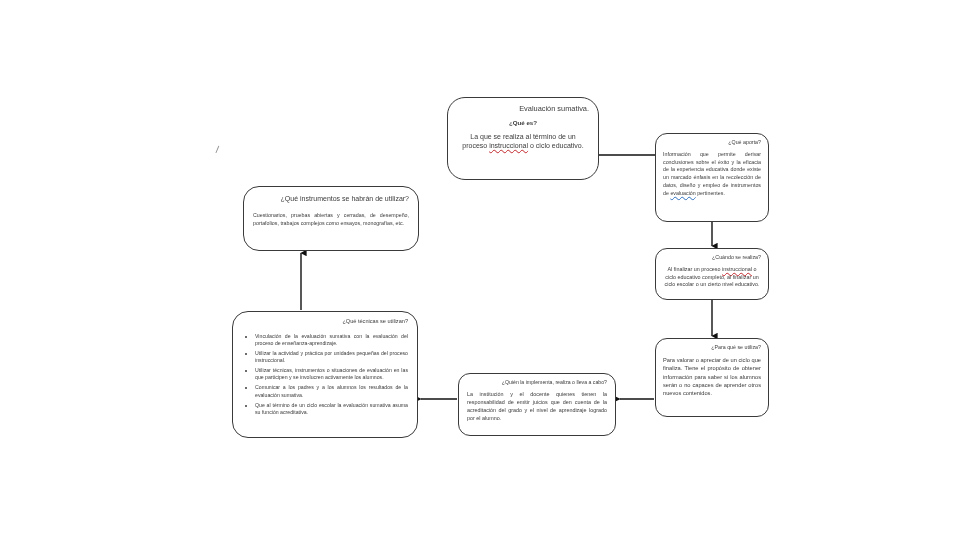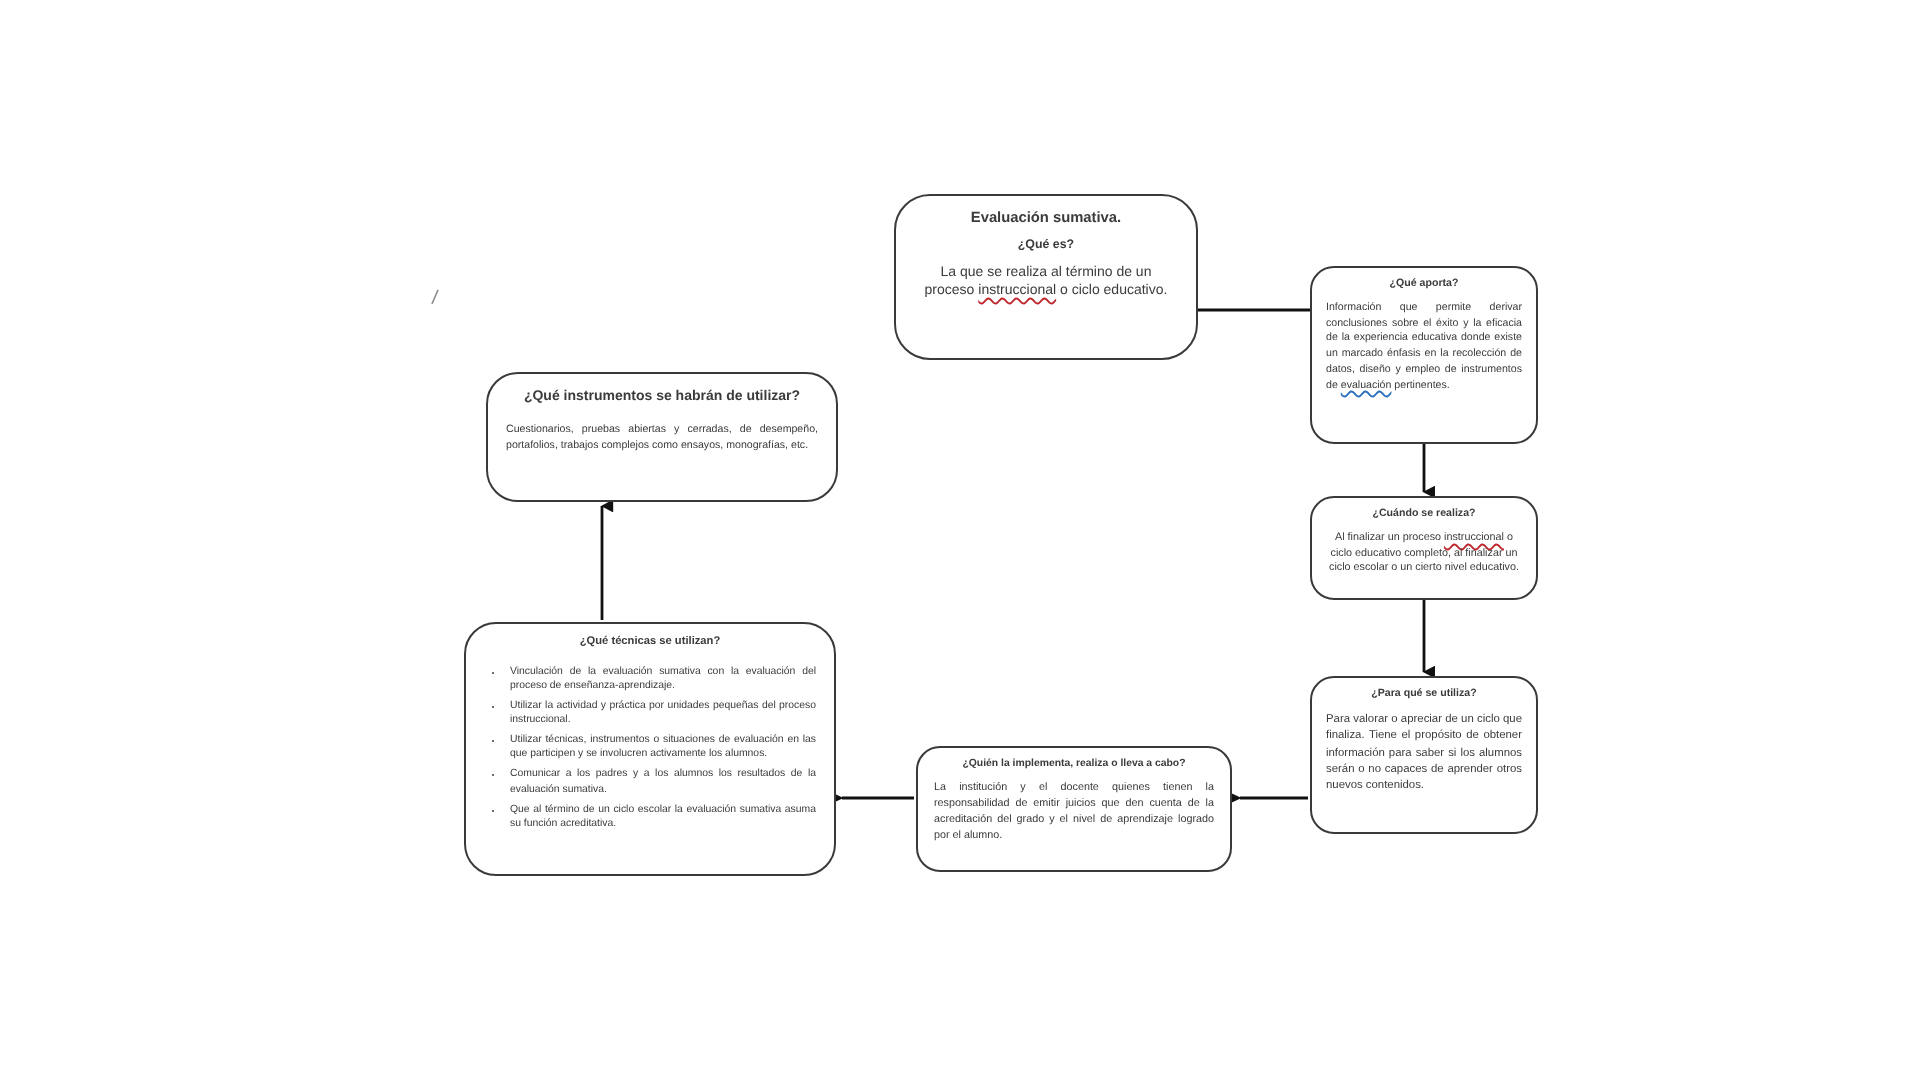--- a/index.html
+++ b/index.html
@@ -24,22 +24,22 @@
   .node {
     position: absolute;
     box-sizing: border-box;
     border: 1.2px solid #3a3a3a;
     background: #ffffff;
     border-radius: 14px;
     padding: 6px 9px;
     color: #3b3b3b;
   }
   .node .title {
-    text-align: center;
-    font-weight: bold;
+    text-align: right;
+    font-weight: normal;
     line-height: 1.35;
     margin-bottom: 5px;
   }
   .node .body {
     line-height: 1.3;
   }
   .squiggle {
     text-decoration: underline;
     text-decoration-style: wavy;
     text-decoration-color: #c1272d;

